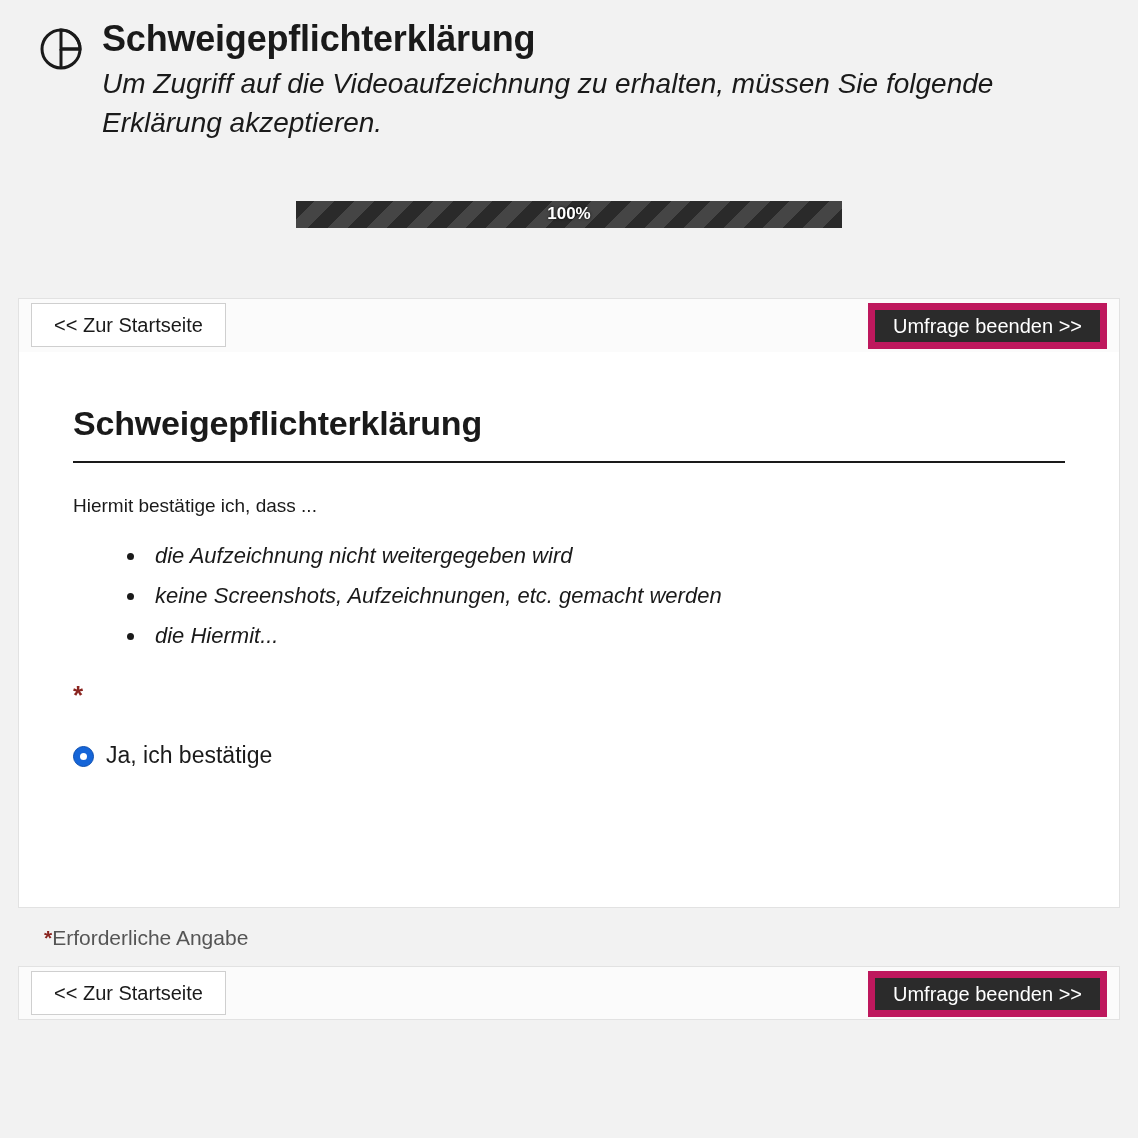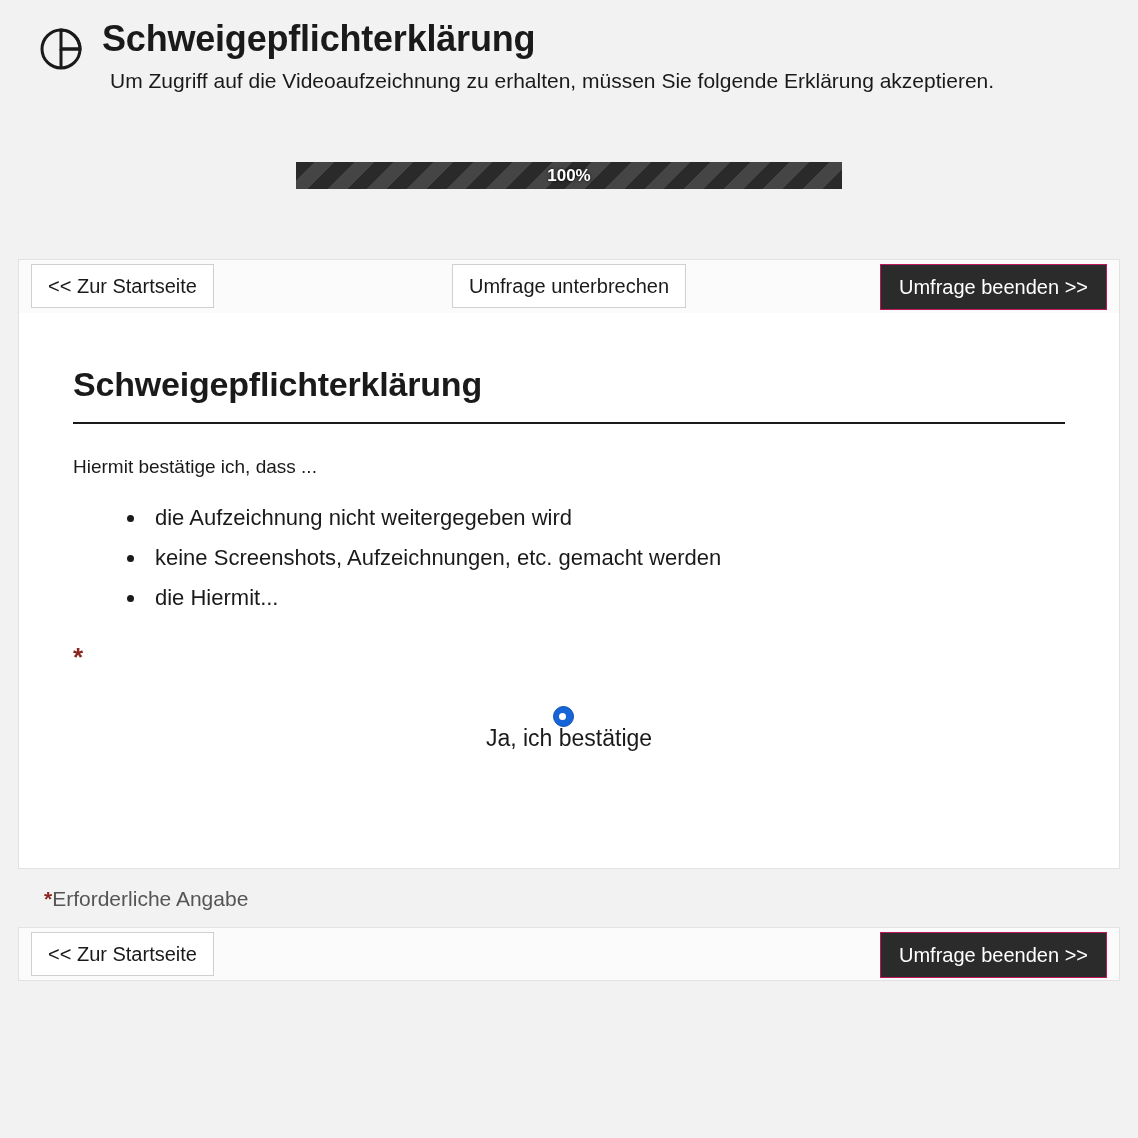--- a/index.html
+++ b/index.html
@@ -42,25 +42,26 @@
     padding-left: 10px;
   }
   .app-title {
     font-size: 36px;
     font-weight: bold;
     line-height: 1.15;
     margin: 0 0 6px 0;
     letter-spacing: -0.2px;
   }
   .app-subtitle {
-    font-size: 21px;
+    font-size: 28px;
     line-height: 1.38;
-    margin: 8px;
+    margin: 0;
     color: #1a1a1a;
     max-width: 960px;
+    font-style: italic;
   }
 
   
   .progress-wrap {
     margin-top: 58px;
     display: flex;
     justify-content: center;
   }
   .progress-bar {
     width: 546px;
@@ -99,29 +100,29 @@
   }
   .nav-bar.top { margin-top: 70px; }
 
   .btn {
     font-family: "Liberation Sans", sans-serif;
     font-size: 20px;
     line-height: 1;
     background: #ffffff;
     border: 1px solid #cfcfcf;
     color: #1a1a1a;
-    padding: 0 16px;
+    padding: 0 22px;
     height: 44px;
     cursor: pointer;
     box-sizing: border-box;
     white-space: nowrap;
   }
   .btn-dark {
     background: #2b2b2b;
-    border: 1px solid #be185d;
+    border: 7px solid #be185d;
     color: #ffffff;
   }
 
   .nav-btn {
     position: absolute;
     top: 4px;
   }
   .nav-home { left: 12px; }
   .nav-pause { left: 50%; transform: translateX(-50%); }
   .nav-finish { right: 12px; height: 46px; top: 4px; padding: 0 18px; }
@@ -148,33 +149,32 @@
     font-size: 19px;
     margin: 30px 0 0 0;
     line-height: 1.35;
   }
   .bullet-list {
     margin: 18px 0 0 0;
     padding-left: 74px;
     font-size: 22px;
     line-height: 1.82;
   }
-  .bullet-list li { padding-left: 8px; }
+  .bullet-list li { padding-left: 8px; font-style: italic; }
   .required-star {
     color: #8a2520;
     font-size: 26px;
     font-weight: bold;
     margin: 26px 0 0 0;
     line-height: 1;
   }
   .answer-row {
     margin-top: 36px;
     display: flex;
-    align-items: center;
-    flex-direction: column;
+    align-items: flex-end;
   }
   .radio {
     width: 19px;
     height: 19px;
     border-radius: 50%;
     background: #1565d8;
     border: 1px solid #0d4fb0;
     position: relative;
     margin-right: 12px;
     flex: 0 0 19px;
@@ -234,21 +234,20 @@
   </div>
 
   <div class="progress-wrap">
     <div class="progress-bar">
       <span class="progress-label">100%</span>
     </div>
   </div>
 
   <div class="nav-bar top">
     <button class="btn nav-btn nav-home">&lt;&lt; Zur Startseite</button>
-    <button class="btn nav-btn nav-pause">Umfrage unterbrechen</button>
     <button class="btn btn-dark nav-btn nav-finish">Umfrage beenden &gt;&gt;</button>
   </div>
 
   <div class="content-card">
     <h2 class="section-title">Schweigepflichterklärung</h2>
     <p class="question-text">Hiermit bestätige ich, dass ...</p>
     <ul class="bullet-list">
       <li>die Aufzeichnung nicht weitergegeben wird</li>
       <li>keine Screenshots, Aufzeichnungen, etc. gemacht werden</li>
       <li>die Hiermit...</li>

